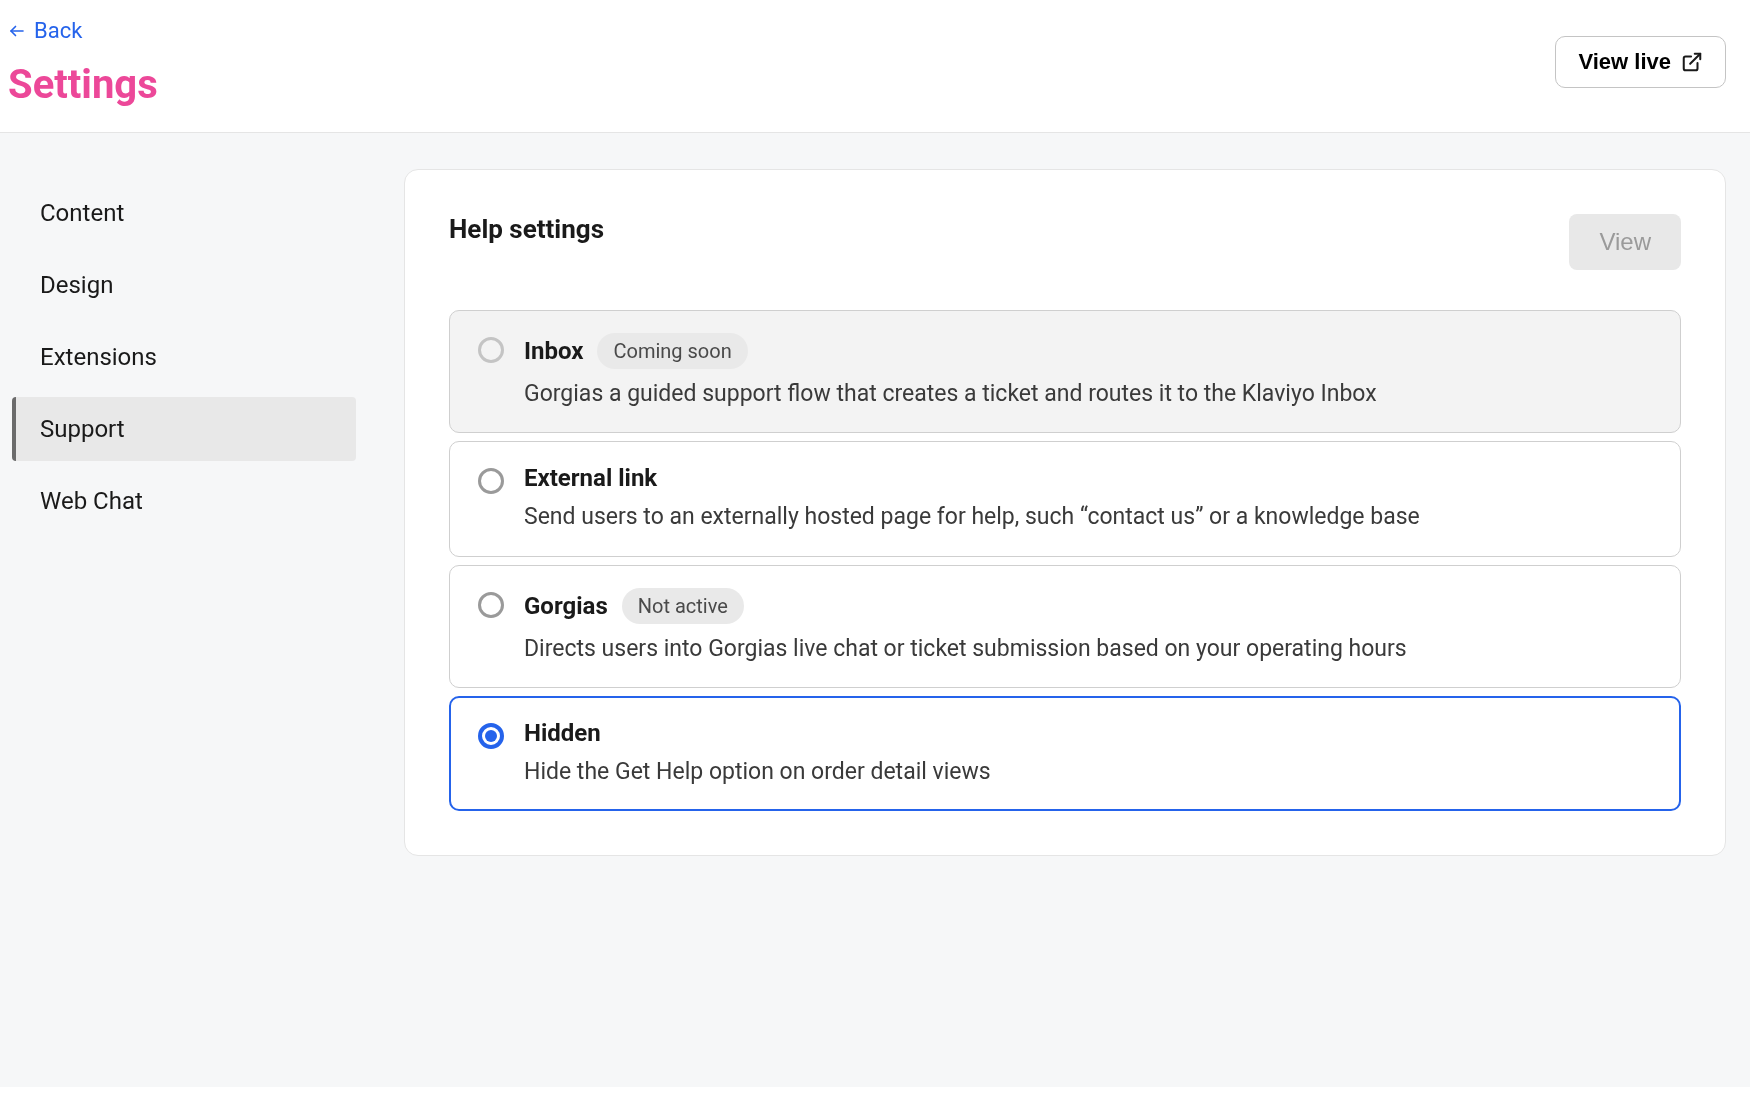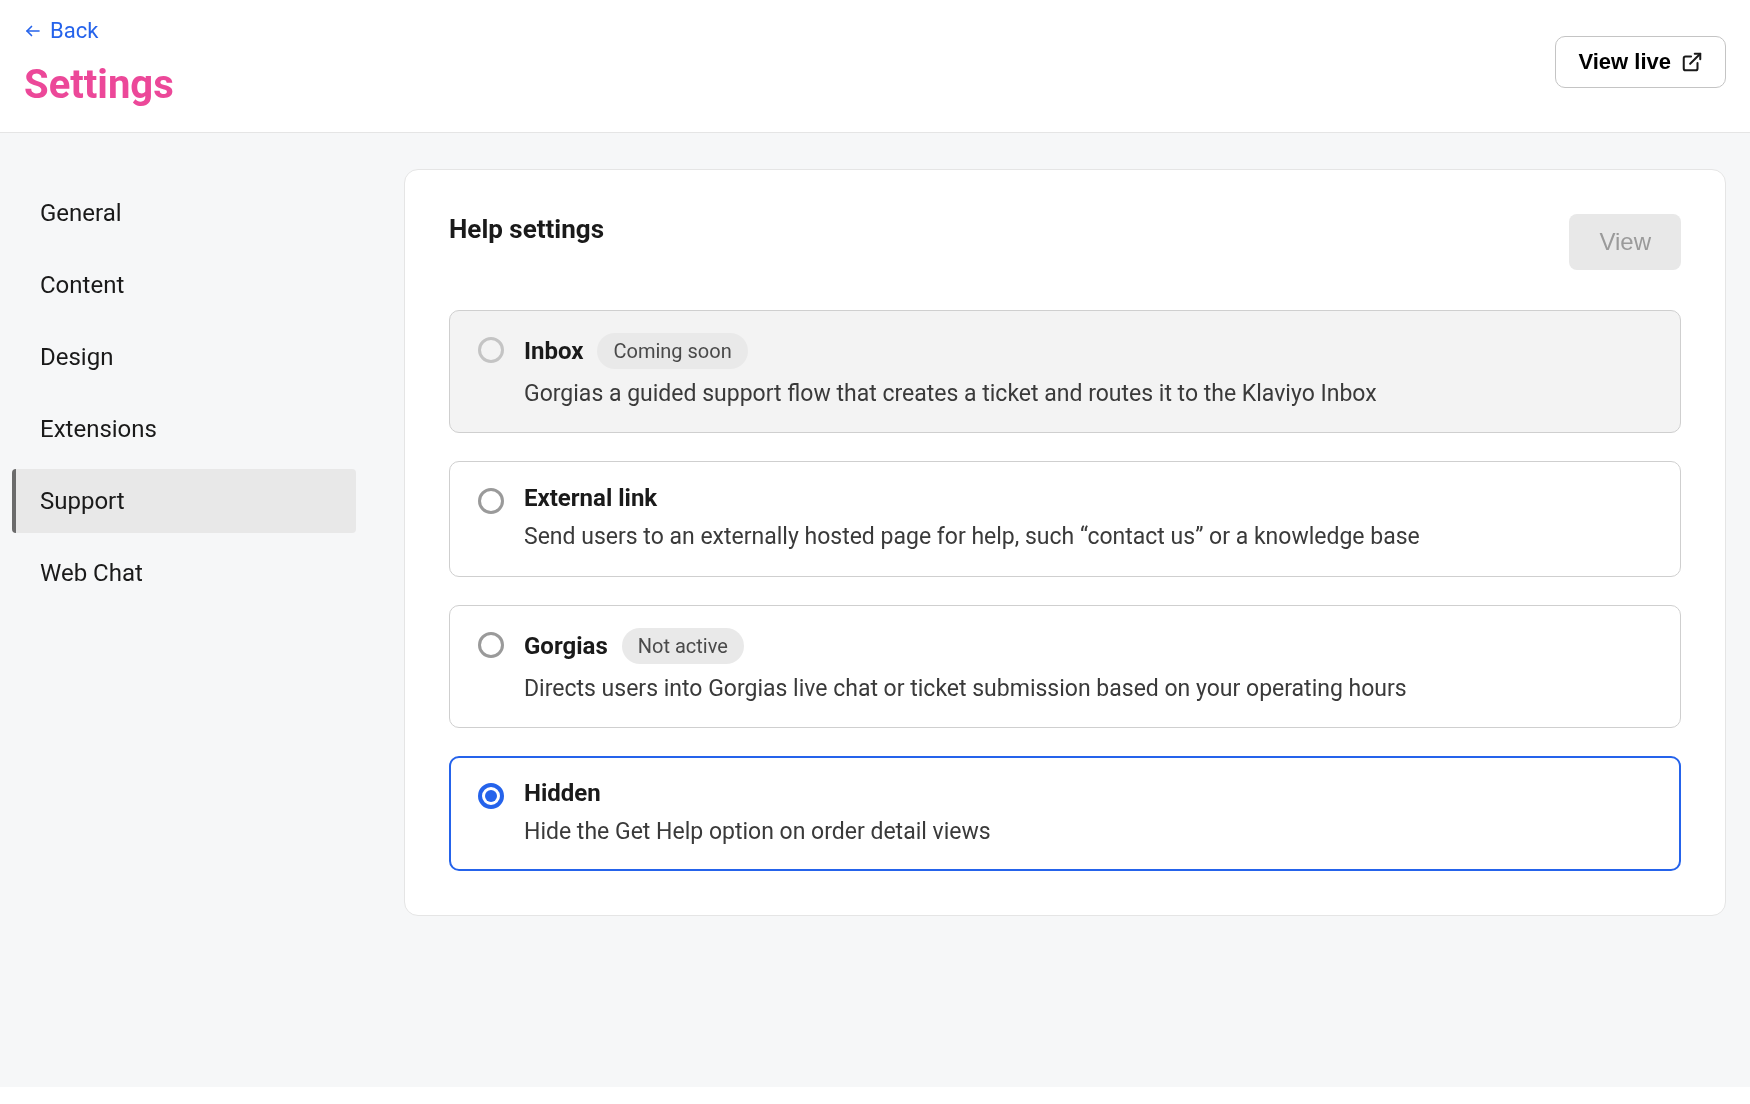--- a/index.html
+++ b/index.html
@@ -9,21 +9,21 @@
     }
     body {
       font-family: -apple-system, BlinkMacSystemFont, "Segoe UI", Roboto, Helvetica, Arial, sans-serif;
       background: #ffffff;
       color: #1a1a1a;
       width: 1750px;
       height: 1104px;
       overflow: hidden;
     }
     .header {
-      padding: 18px 24px 24px 24px;
+      padding: 18px 24px 24px 8px;
       border-bottom: 1px solid #e5e5e5;
       display: flex;
       justify-content: space-between;
       align-items: flex-start;
     }
     .header-left {
       flex: 1;
     }
     .back-link {
       display: inline-flex;
@@ -115,21 +115,21 @@
       color: #9a9a9a;
       border: none;
       border-radius: 8px;
       font-size: 24px;
       font-weight: 500;
       cursor: not-allowed;
     }
     .options {
       display: flex;
       flex-direction: column;
-      gap: 28px;
+      gap: 8px;
     }
     .option {
       display: flex;
       align-items: flex-start;
       gap: 20px;
       padding: 22px 28px;
       border: 1px solid #cfcfcf;
       border-radius: 10px;
       cursor: pointer;
       background: #ffffff;
@@ -217,23 +217,20 @@
       <path d="M18 13v6a2 2 0 0 1-2 2H5a2 2 0 0 1-2-2V8a2 2 0 0 1 2-2h6"></path>
       <polyline points="15 3 21 3 21 9"></polyline>
       <line x1="10" y1="14" x2="21" y2="3"></line>
     </svg>
   </button>
 </div>
 
 <div class="body-area">
   <nav class="sidebar">
     <div class="sidebar-item">
-      <span>General</span>
-    </div>
-    <div class="sidebar-item">
       <span>Content</span>
     </div>
     <div class="sidebar-item">
       <span>Design</span>
     </div>
     <div class="sidebar-item">
       <span>Extensions</span>
     </div>
     <div class="sidebar-item active">
       <span>Support</span>

